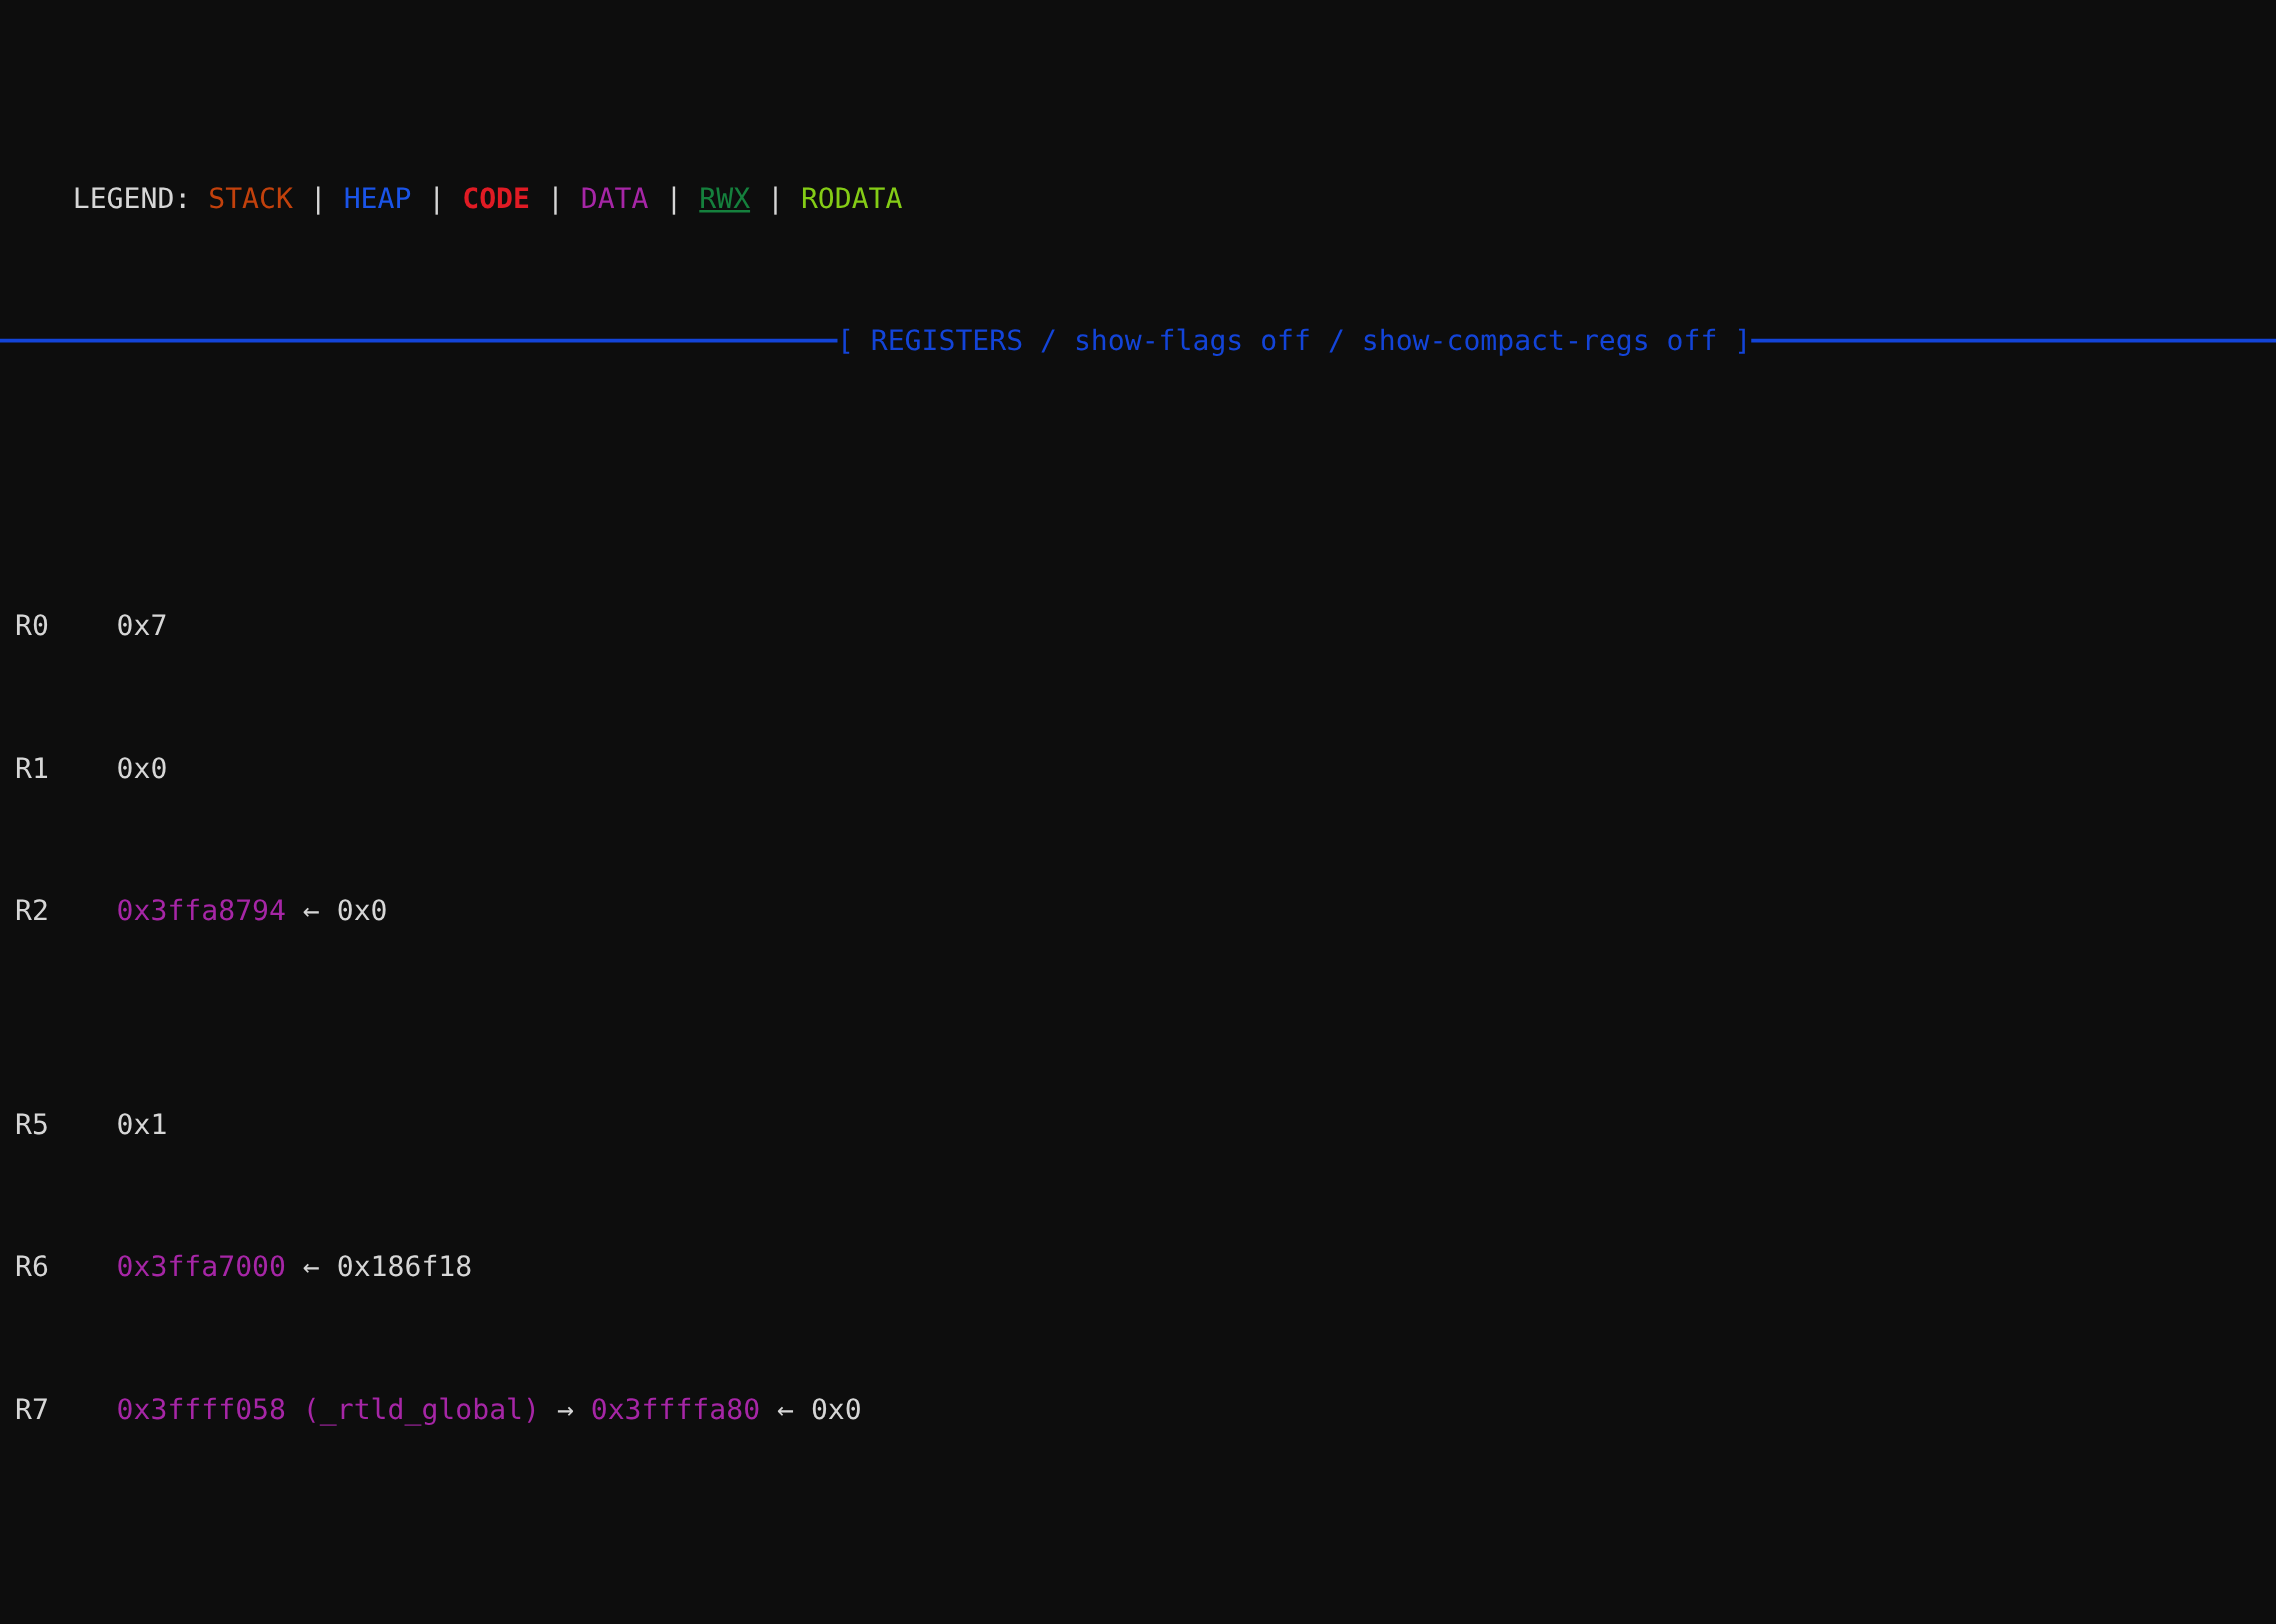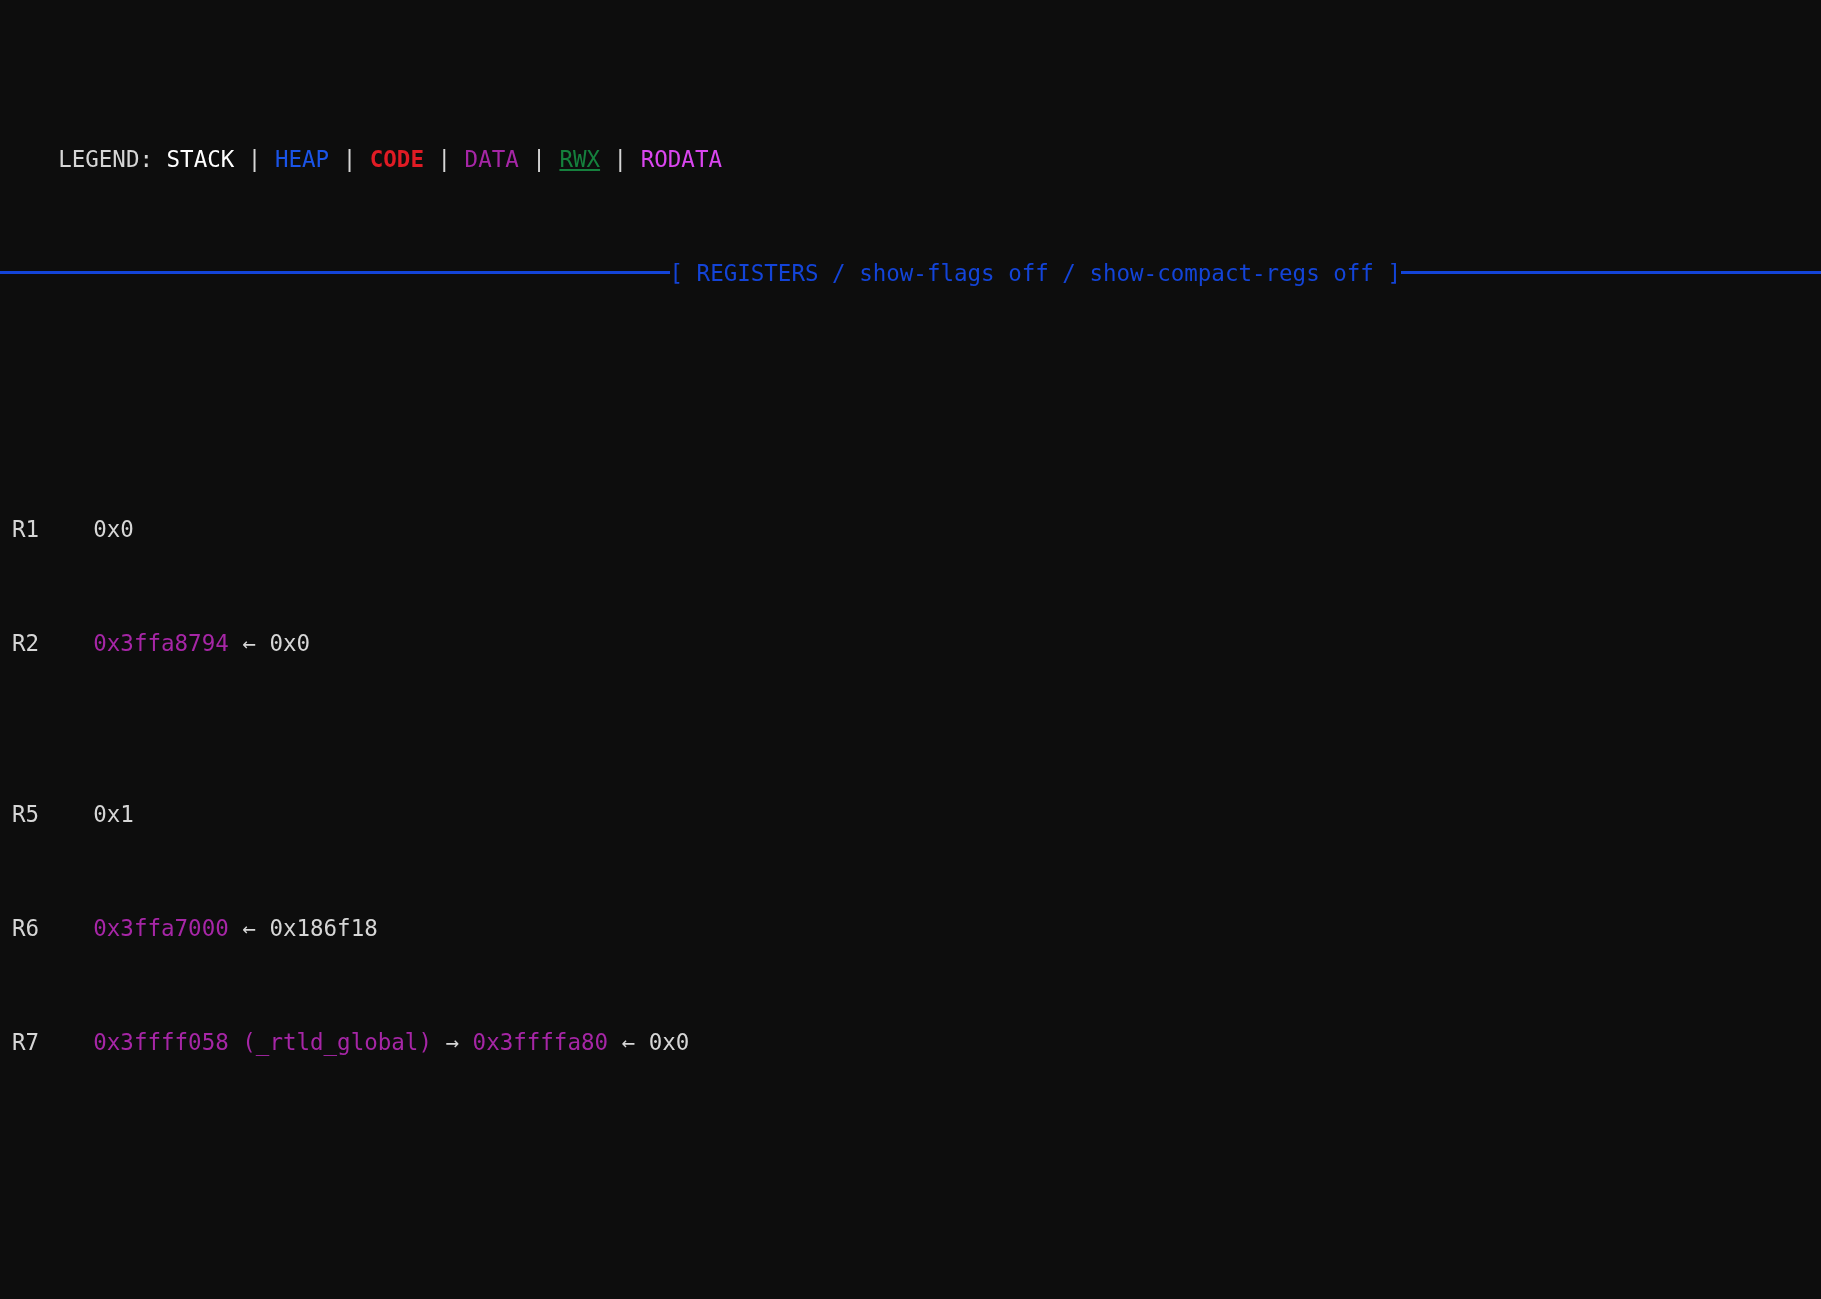--- a/index.html
+++ b/index.html
@@ -14,26 +14,26 @@
     font-size: 22.5px;
     line-height: 28.5px;
     color: #d6d6d6;
     -webkit-font-smoothing: antialiased;
   }
   .term { padding: 2px 0 0 0; white-space: pre; }
   .row { height: 28.5px; white-space: pre; }
 
   
   .c-white   { color: #d6d6d6; }
-  .c-stack   { color: #ffffff; }   
+  .c-stack   { color: #c2410c; }   
   .c-heap    { color: #1a54e8; }   
   .c-code    { color: #e01b24; font-weight: bold; }   
   .c-data    { color: #a626a6; text-align: right; }   
   .c-rwx     { color: #15803d; text-decoration: underline; }
-  .c-rodata  { color: #d946ef; }
+  .c-rodata  { color: #84cc16; }
   .c-arrow   { color: #d6d6d6; }
 
   
   .sep { display: flex; align-items: center; height: 28.5px; }
   .sep .line { flex: 0 0 auto; height: 0; border-top: 3px solid #1344d8; }
   .sep .line.grow { flex: 1 1 auto; }
   .sep .lbl { color: #1344d8; white-space: pre; padding: 0; }
 </style>
 </head>
 <body>
@@ -46,20 +46,21 @@
   </div>
 
   
   <div class="sep">
     <span class="line grow"></span><span class="lbl">[ REGISTERS / show-flags off / show-compact-regs off ]</span><span class="line" style="width:420px"></span>
   </div>
 
   
   <div style="padding-left:12px;">
 
+    <div class="row"><span class="c-white">R0</span><span>    </span><span class="c-white">0x7</span></div>
 
     <div class="row"><span class="c-white">R1</span><span>    </span><span class="c-white">0x0</span></div>
 
     <div class="row"><span class="c-white">R2</span><span>    </span><span class="c-data">0x3ffa8794</span><span class="c-arrow"> </span><span class="c-arrow">←</span><span> </span><span class="c-white">0x0</span></div>
 
 
 
     <div class="row"><span class="c-white">R5</span><span>    </span><span class="c-white">0x1</span></div>
 
     <div class="row"><span class="c-white">R6</span><span>    </span><span class="c-data">0x3ffa7000</span><span> </span><span class="c-arrow">←</span><span> </span><span class="c-white">0x186f18</span></div>

